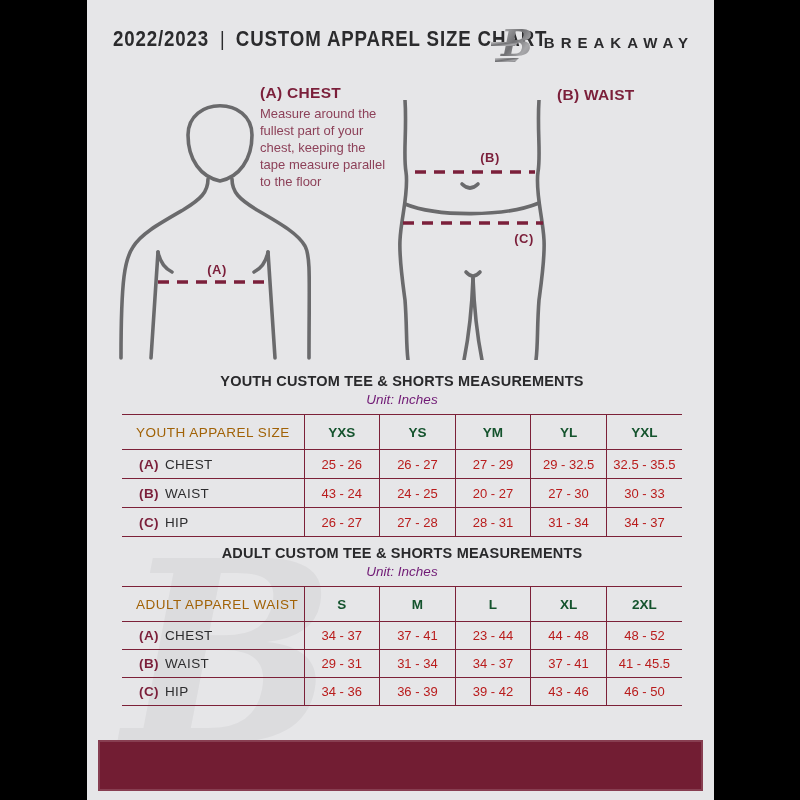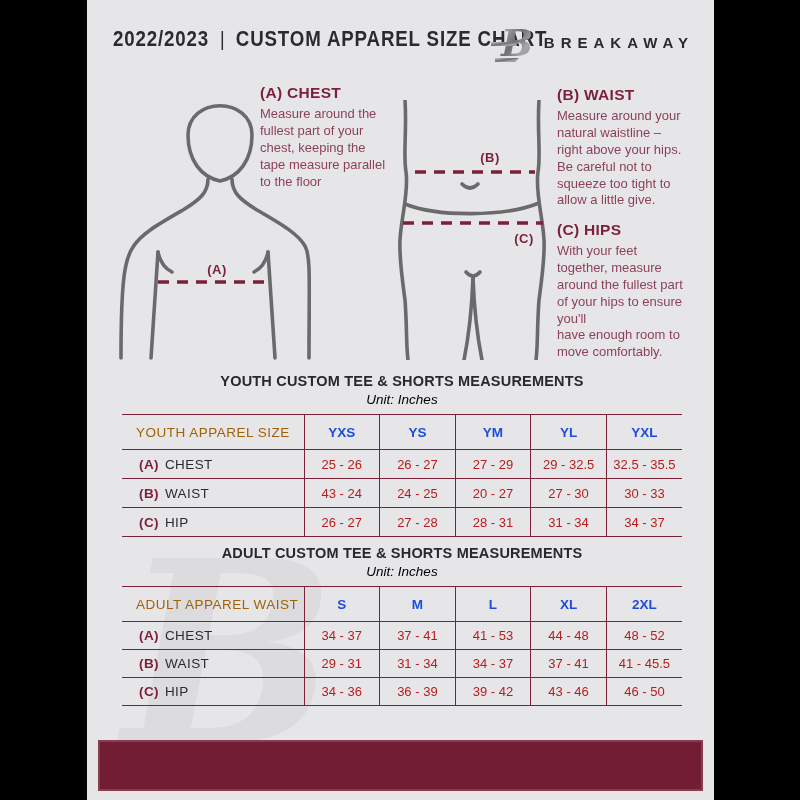--- a/index.html
+++ b/index.html
@@ -37,30 +37,30 @@
   
   .torso-upper{position:absolute;left:24px;top:82px;z-index:1;}
   .torso-lower{position:absolute;left:310px;top:100px;z-index:1;}
   .marker{font-family:"Liberation Sans",sans-serif;font-size:13px;font-weight:bold;fill:#7b1f3a;letter-spacing:.5px;}
 
   
   .section{position:absolute;left:35px;width:560px;text-align:center;z-index:1;color:#29292b;}
   .section-youth{top:373px;}
   .section-adult{top:545px;}
   .section-title{font-size:14.5px;font-weight:bold;letter-spacing:.2px;}
-  .section-unit{font-size:13.5px;font-style:italic;margin-top:3px;color:#000000;}
+  .section-unit{font-size:13.5px;font-style:italic;margin-top:3px;color:#701a75;}
   table{border-collapse:collapse;table-layout:fixed;width:560px;margin-top:7px;border-top:1.5px solid #7c2138;}
   col.c-label{width:182px;}
   thead tr{height:35px;}
   tr{border-bottom:1.5px solid #7c2138;}
   th+th,td+td{border-left:1.5px solid #7c2138;}
   .section-youth tbody tr{height:29px;}
   .section-adult tbody tr{height:28px;}
   th.label-head{font-weight:400;font-size:13.5px;color:#a16207;text-align:left;padding-left:14px;letter-spacing:.5px;}
-  th.size-head{font-size:13.5px;color:#1d4ed8;}
+  th.size-head{font-size:13.5px;color:#14532d;}
   td.row-label{text-align:left;padding-left:17px;font-size:13.5px;color:#2c2c2e;letter-spacing:.4px;}
   td.row-label .pfx{font-weight:bold;color:#7b1f3a;margin-right:6px;}
   td.value{text-align:center;font-size:13px;color:#b91c1c;}
 
   
   .footer-bar{
     position:absolute;left:11px;right:11px;top:740px;height:51px;background:#721d33;
     box-shadow:inset 0 0 0 2px rgba(255,255,255,.15);z-index:2;
   }
 </style>
@@ -127,36 +127,20 @@
   <div class="guide guide-a">
     <div class="guide-head">(A) CHEST</div>
     <div class="guide-body">Measure around the
 fullest part of your
 chest, keeping the
 tape measure parallel
 to the floor</div>
   </div>
   <div class="guide guide-b">
     <div class="guide-head">(B) WAIST</div>
-    <div class="guide-body">Measure around your
-natural waistline –
-right above your hips.
-Be careful not to
-squeeze too tight to
-allow a little give.</div>
-  </div>
-  <div class="guide guide-c">
-    <div class="guide-head">(C) HIPS</div>
-    <div class="guide-body">With your feet
-together, measure
-around the fullest part
-of your hips to ensure
-you'll
-have enough room to
-move comfortably.</div>
   </div>
 
   <div class="section section-youth">
     <div class="section-title">YOUTH CUSTOM TEE &amp; SHORTS MEASUREMENTS</div>
     <div class="section-unit">Unit: Inches</div>
     <table>
       <colgroup>
           <col class="c-label">
           <col>
           <col>
@@ -223,21 +207,21 @@
           <th class="size-head">L</th>
           <th class="size-head">XL</th>
           <th class="size-head">2XL</th>
         </tr>
       </thead>
       <tbody>
         <tr>
           <td class="row-label"><span class="pfx">(A)</span><span>CHEST</span></td>
           <td class="value">34 - 37</td>
           <td class="value">37 - 41</td>
-          <td class="value">41 - 53</td>
+          <td class="value">23 - 44</td>
           <td class="value">44 - 48</td>
           <td class="value">48 - 52</td>
         </tr>
         <tr>
           <td class="row-label"><span class="pfx">(B)</span><span>WAIST</span></td>
           <td class="value">29 - 31</td>
           <td class="value">31 - 34</td>
           <td class="value">34 - 37</td>
           <td class="value">37 - 41</td>
           <td class="value">41 - 45.5</td>

